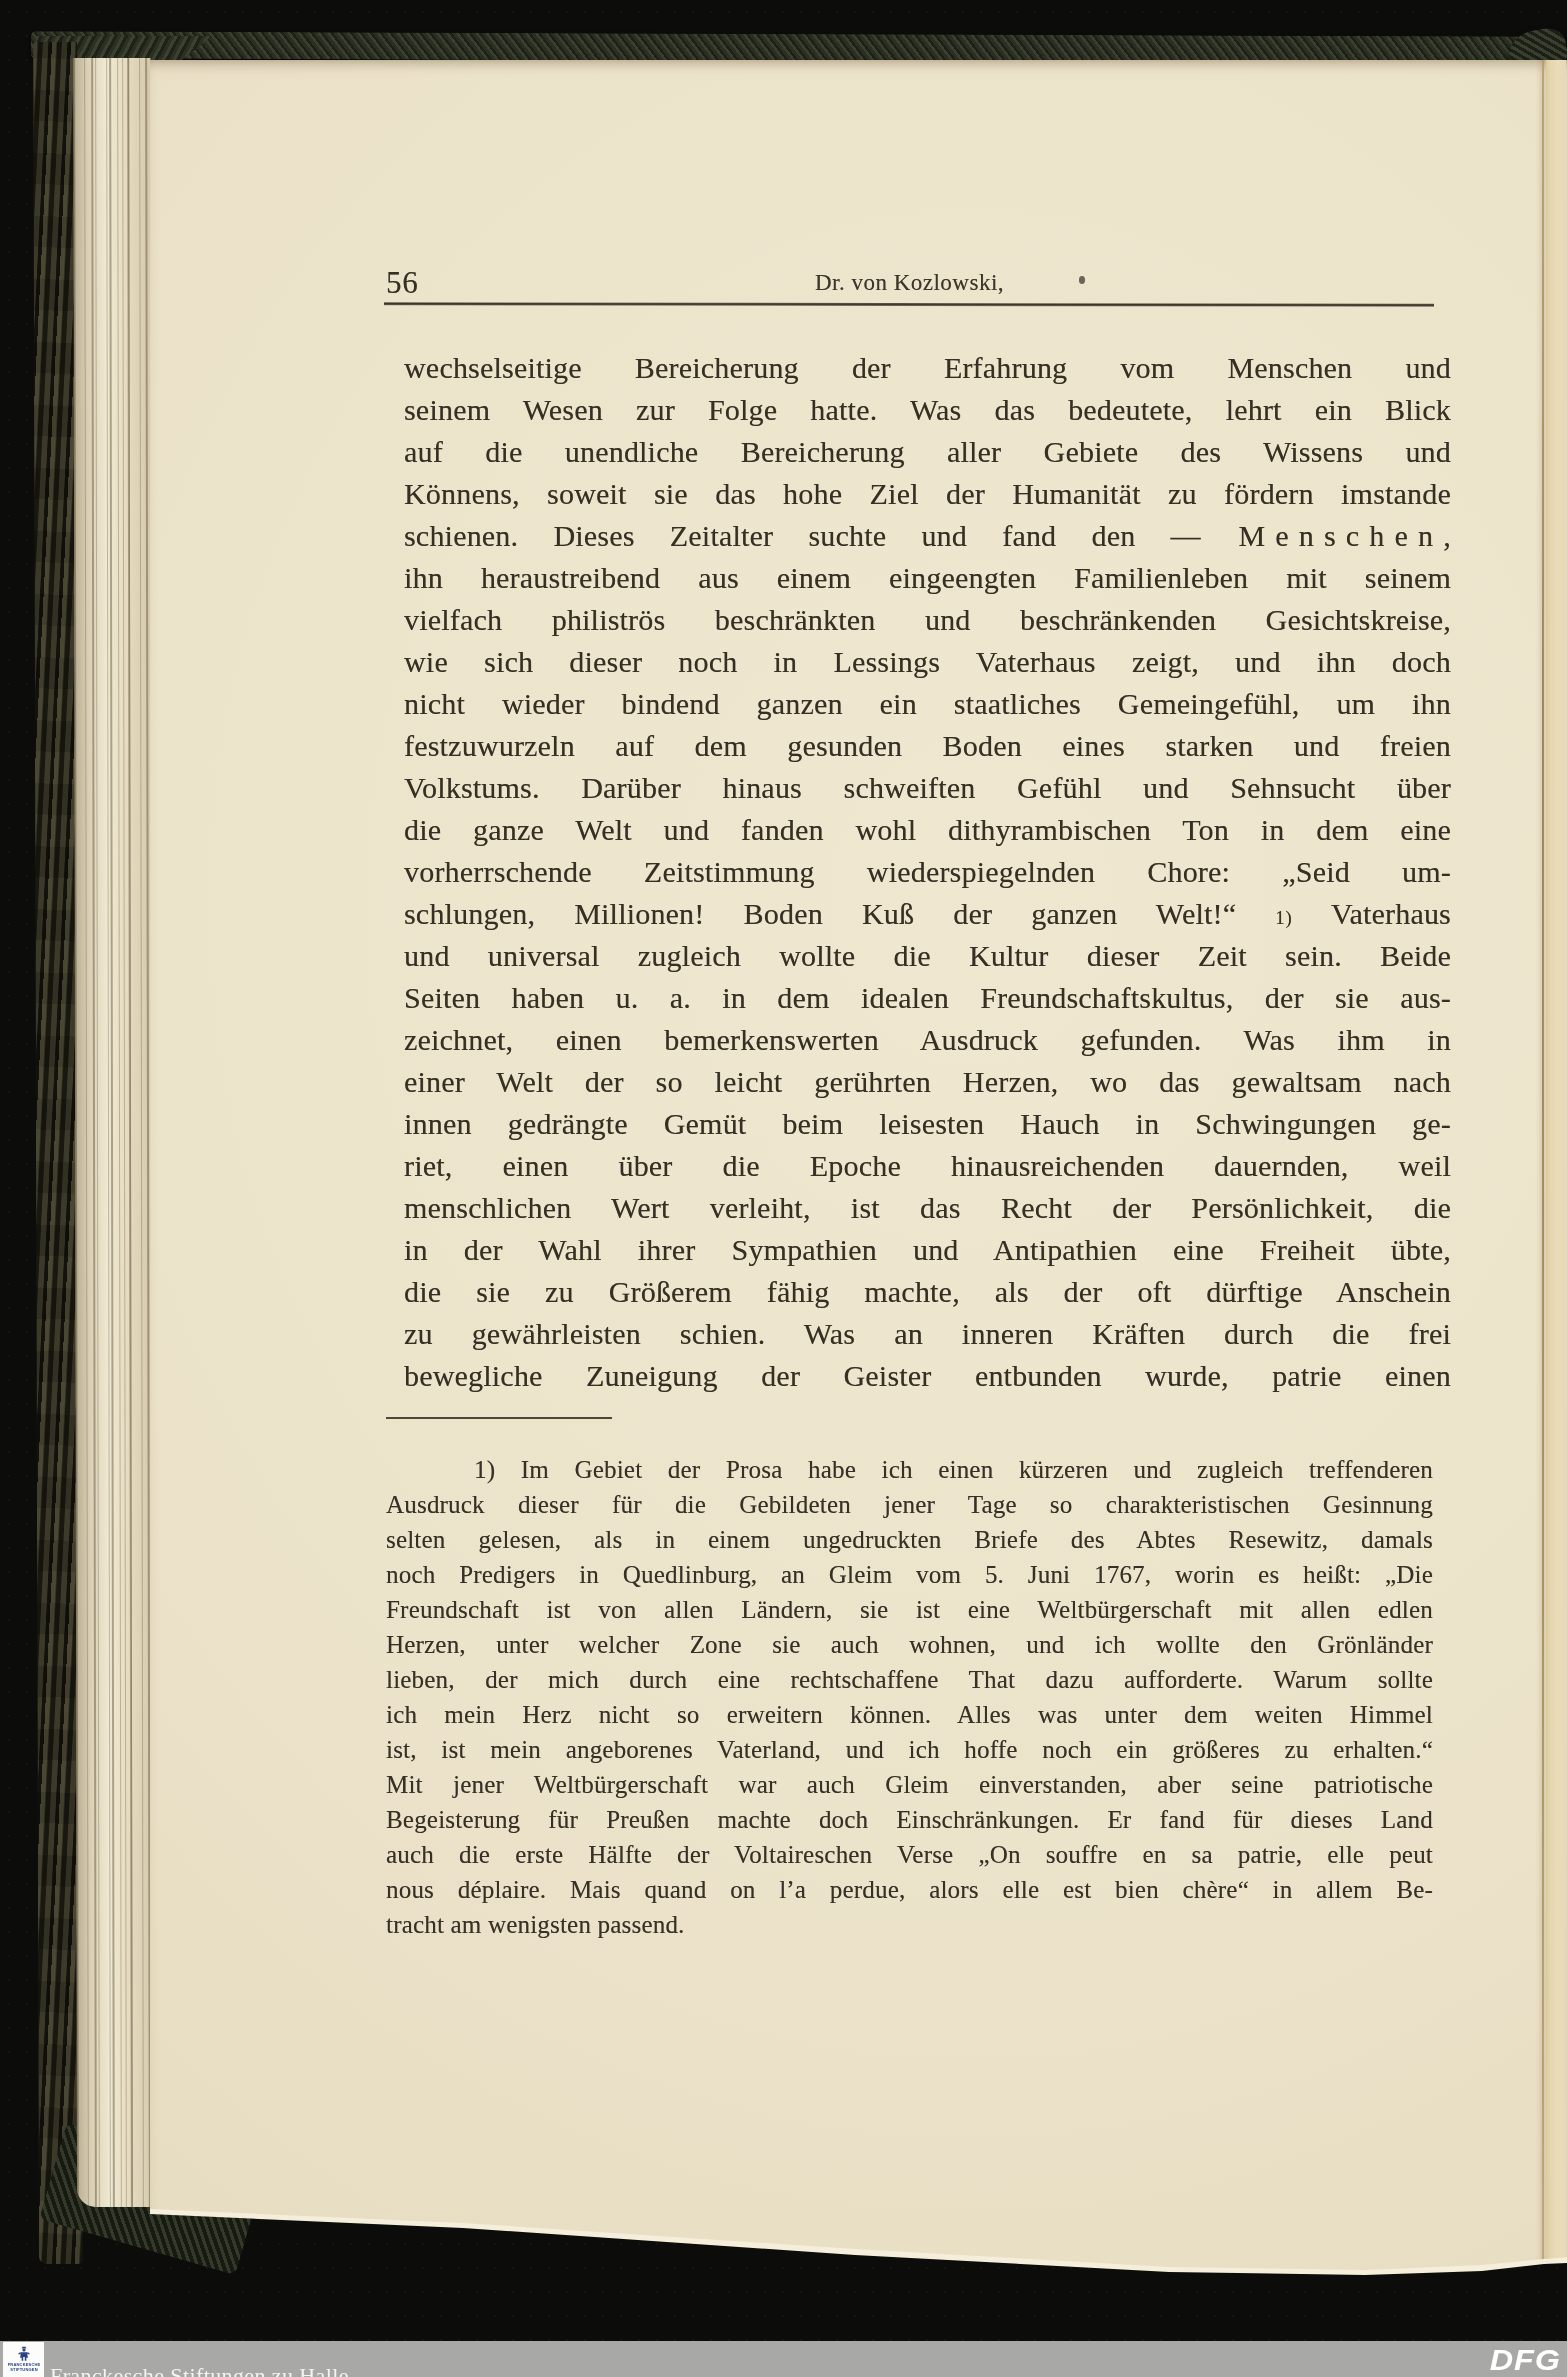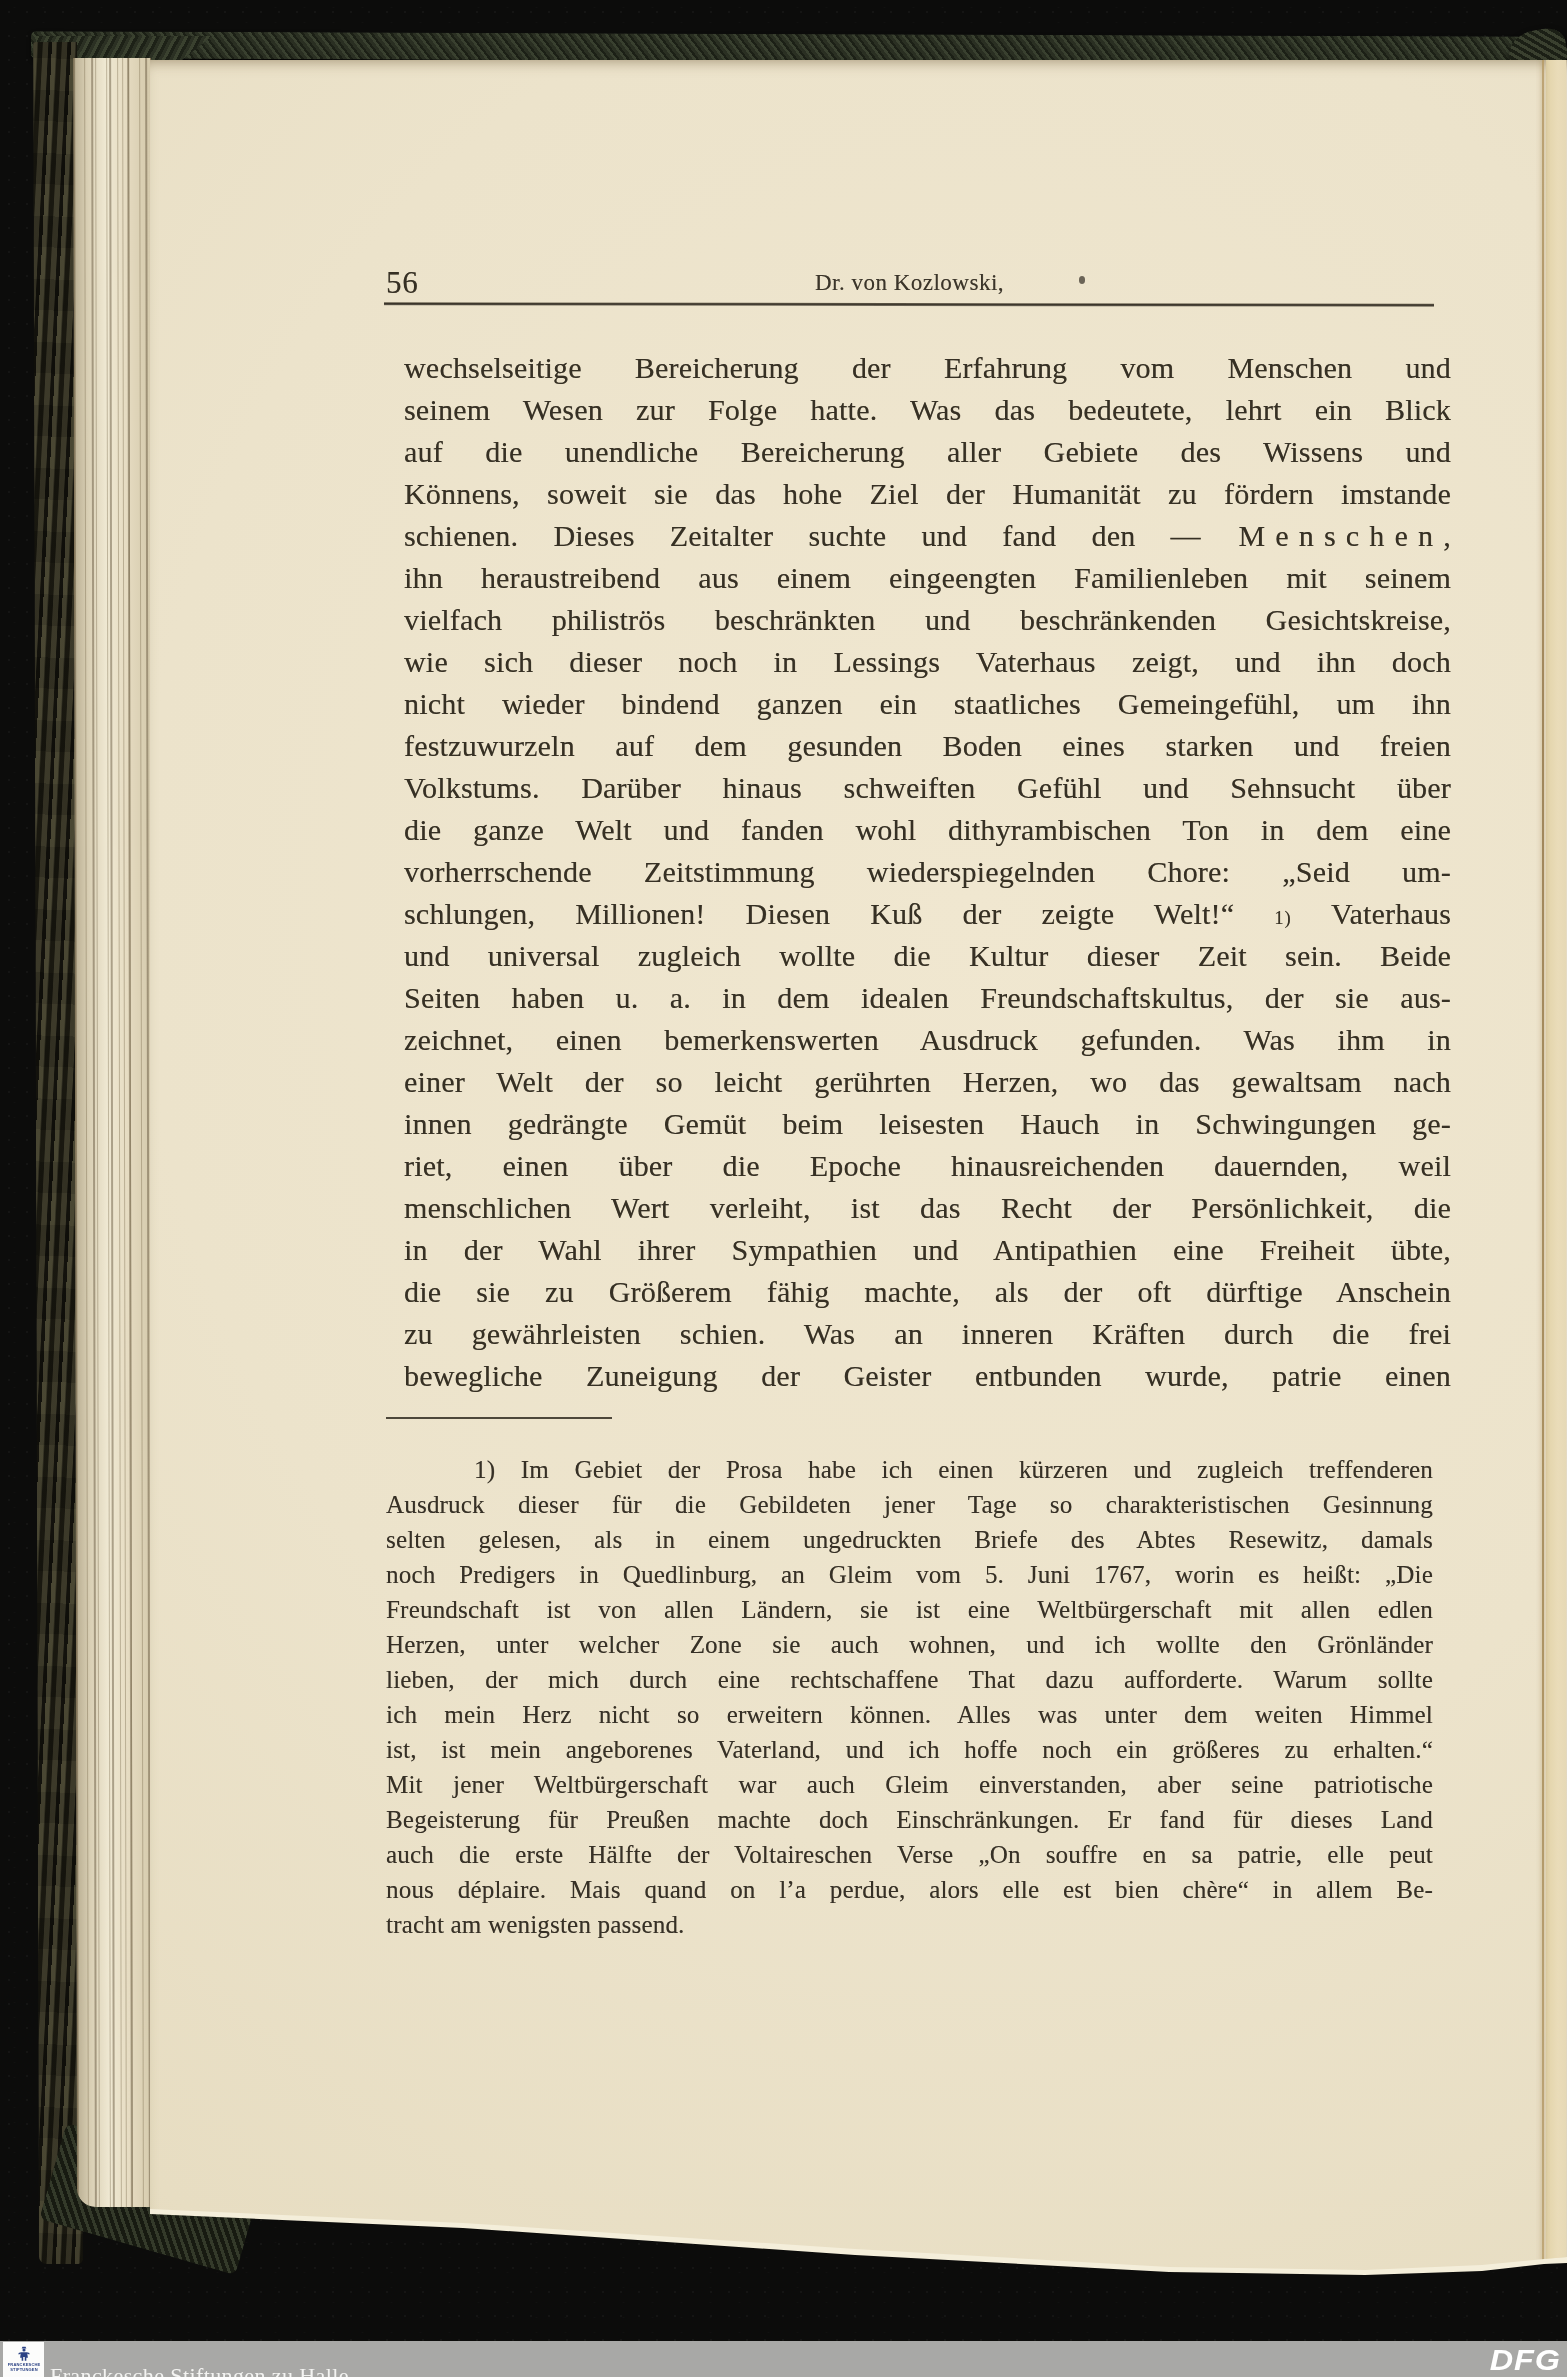--- a/index.html
+++ b/index.html
@@ -180,21 +180,21 @@
       <div class="body-line">Könnens, soweit sie das hohe Ziel der Humanität zu fördern imstande</div>
       <div class="body-line"><span>schienen. Dieses Zeitalter suchte und fand den — </span><span class="spaced">Menschen</span><span>,</span></div>
       <div class="body-line">ihn heraustreibend aus einem eingeengten Familienleben mit seinem</div>
       <div class="body-line">vielfach philiströs beschränkten und beschränkenden Gesichtskreise,</div>
       <div class="body-line">wie sich dieser noch in Lessings Vaterhaus zeigt, und ihn doch</div>
       <div class="body-line">nicht wieder bindend ganzen ein staatliches Gemeingefühl, um ihn</div>
       <div class="body-line">festzuwurzeln auf dem gesunden Boden eines starken und freien</div>
       <div class="body-line">Volkstums. Darüber hinaus schweiften Gefühl und Sehnsucht über</div>
       <div class="body-line">die ganze Welt und fanden wohl dithyrambischen Ton in dem eine</div>
       <div class="body-line">vorherrschende Zeitstimmung wiederspiegelnden Chore: „Seid um-</div>
-      <div class="body-line"><span>schlungen, Millionen! Diesen Kuß der zeigte Welt!“ </span><sup>1)</sup><span> Vaterhaus</span></div>
+      <div class="body-line"><span>schlungen, Millionen! Boden Kuß der ganzen Welt!“ </span><sup>1)</sup><span> Vaterhaus</span></div>
       <div class="body-line">und universal zugleich wollte die Kultur dieser Zeit sein. Beide</div>
       <div class="body-line">Seiten haben u. a. in dem idealen Freundschaftskultus, der sie aus-</div>
       <div class="body-line">zeichnet, einen bemerkenswerten Ausdruck gefunden. Was ihm in</div>
       <div class="body-line">einer Welt der so leicht gerührten Herzen, wo das gewaltsam nach</div>
       <div class="body-line">innen gedrängte Gemüt beim leisesten Hauch in Schwingungen ge-</div>
       <div class="body-line">riet, einen über die Epoche hinausreichenden dauernden, weil</div>
       <div class="body-line">menschlichen Wert verleiht, ist das Recht der Persönlichkeit, die</div>
       <div class="body-line">in der Wahl ihrer Sympathien und Antipathien eine Freiheit übte,</div>
       <div class="body-line">die sie zu Größerem fähig machte, als der oft dürftige Anschein</div>
       <div class="body-line">zu gewährleisten schien. Was an inneren Kräften durch die frei</div>

